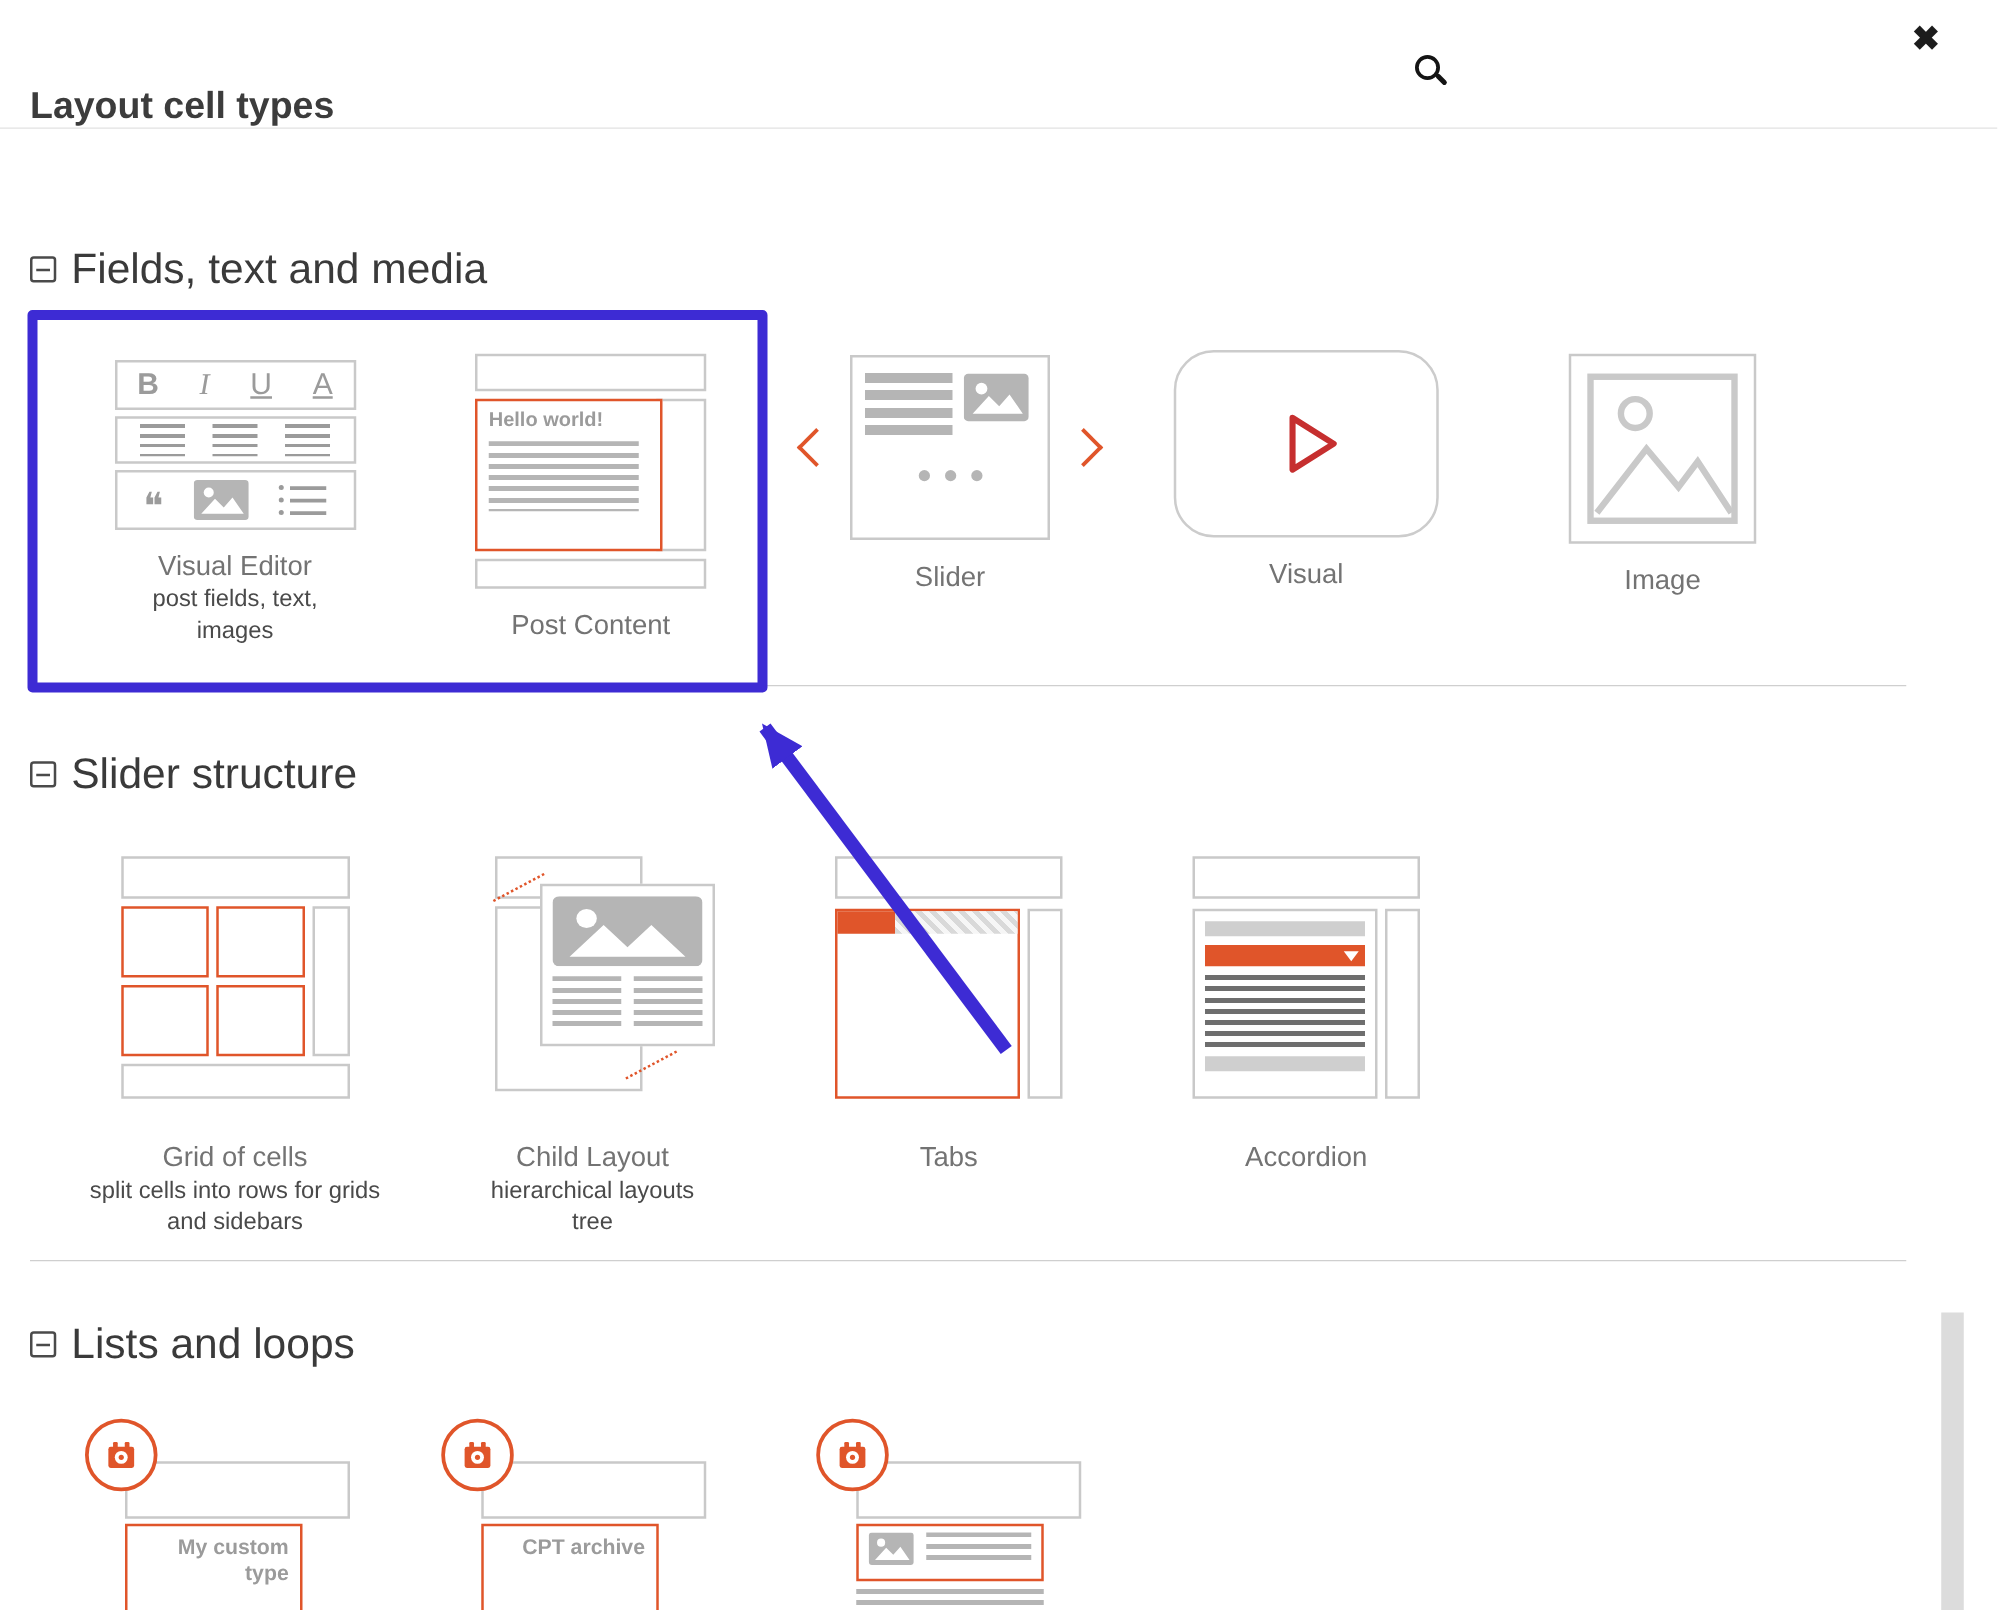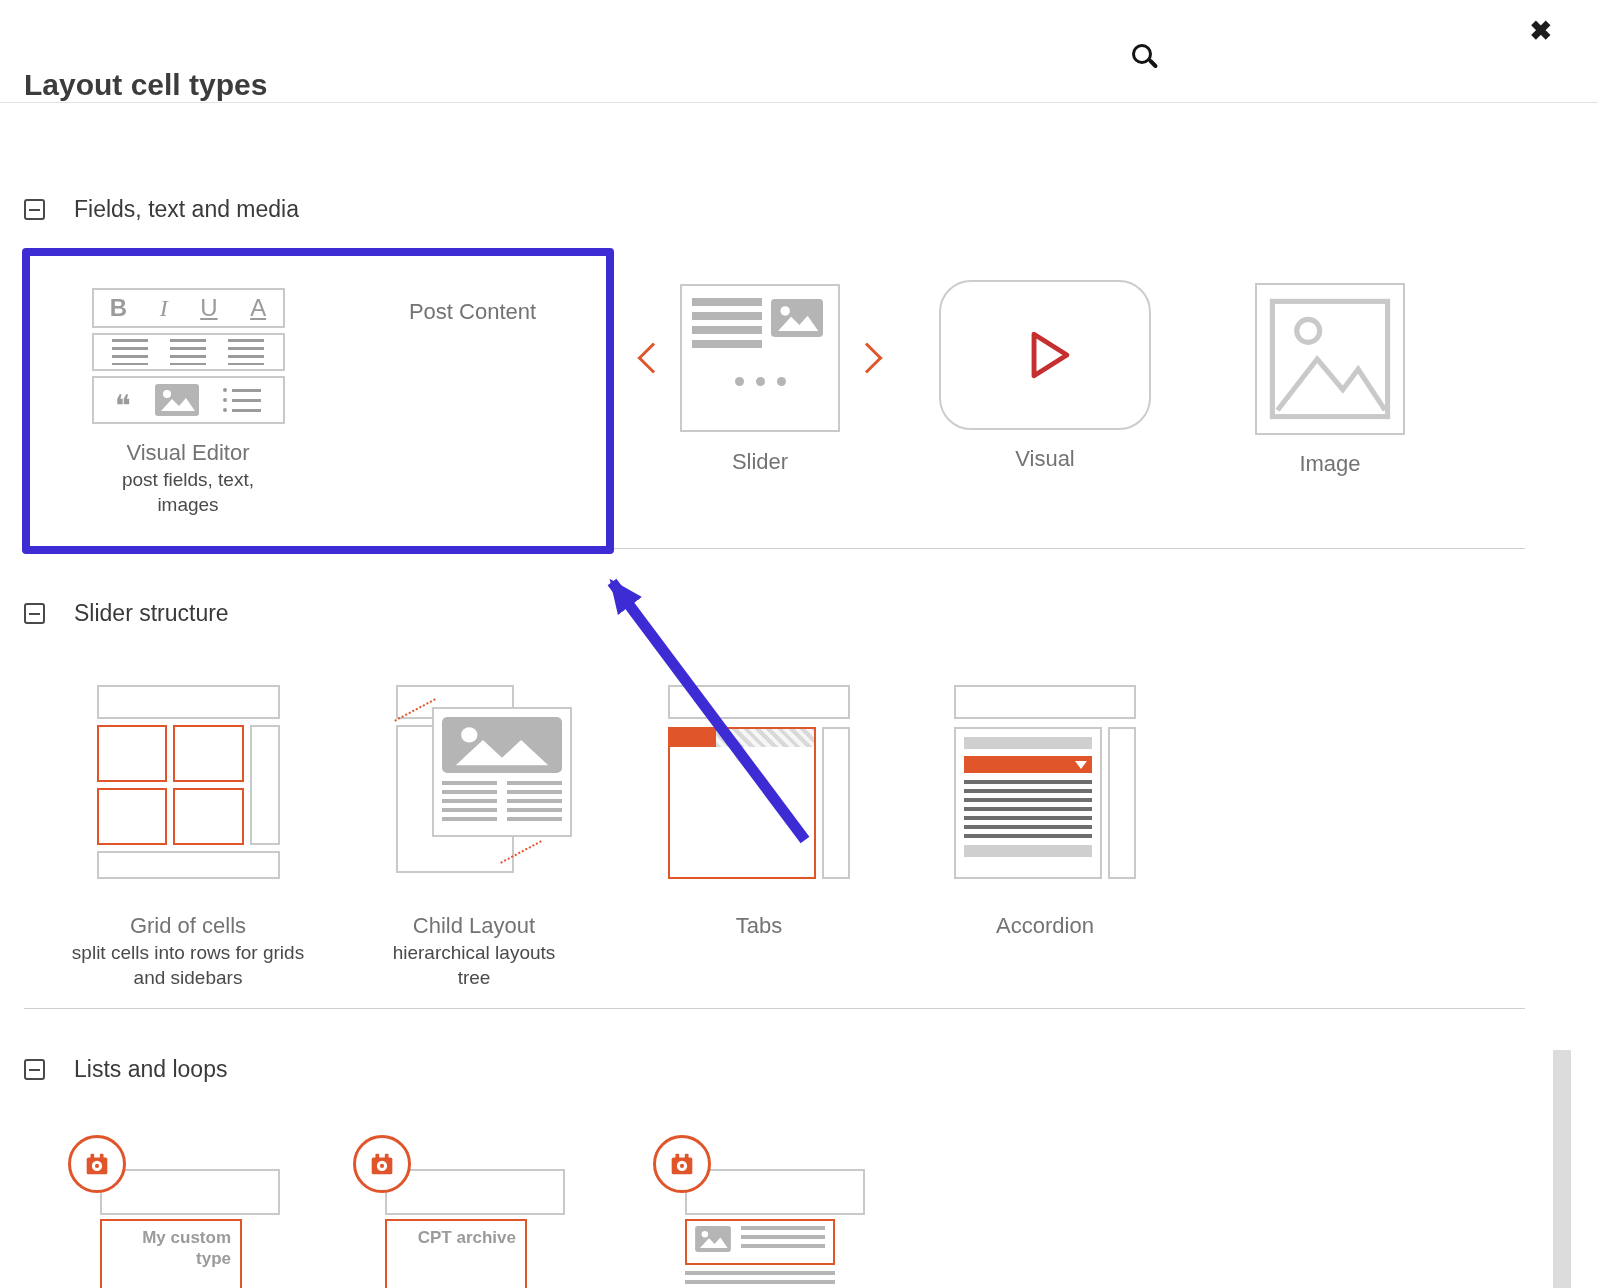--- a/index.html
+++ b/index.html
@@ -20,21 +20,21 @@
   .search-input { position:absolute; right:92px; top:33px; width:333px; height:45px;
                  border:1px solid #c9c9c9; font-size:22px; padding:0 12px; color:#555; outline:none;
                  font-family:"Liberation Sans", sans-serif; }
   .search-input::placeholder { color:#9a9a9a; }
   .close { position:absolute; right:46px; top:18px; font-size:27px; font-weight:700; color:#1c1c1c; cursor:pointer; line-height:1; }
 
   
   .sec-head { position:absolute; left:24px; display:flex; align-items:center; gap:12px; cursor:pointer; }
   .collapse-icon { width:21px; height:21px; border:2px solid #4a4a4a; border-radius:3px; position:relative; flex:none; }
   .collapse-icon::after { content:""; position:absolute; left:3px; right:3px; top:50%; margin-top:-1px; height:2px; background:#4a4a4a; }
-  .sec-title { font-size:23px; color:#3a3a3a;margin-left:17px; }
+  .sec-title { font-size:34px; color:#3a3a3a; }
   .divider { position:absolute; left:24px; width:1501px; height:1px; background:#cfcfcf; }
 
   
   .cell { position:absolute; display:flex; flex-direction:column; align-items:center; cursor:pointer; }
   .cell .label { margin-top:16px; font-size:22px; color:#737373; }
   .cell .subtitle { margin-top:2px; font-size:19px; color:#4a4a4a; text-align:center; line-height:1.3; max-width:235px; }
   .bar { border:2px solid #c9c9c9; background:#fff; height:30px; width:100%; }
   .hlines { background:repeating-linear-gradient(to bottom,#b5b5b5 0 4px,transparent 4px 9px); display:block; }
   .hlines.thick { background:repeating-linear-gradient(to bottom,#b5b5b5 0 8px,transparent 8px 14px); }
   .hlines.dark { background:repeating-linear-gradient(to bottom,#6e6e6e 0 4px,transparent 4px 9px); }
@@ -195,20 +195,31 @@
           <i></i>
           <i></i>
         </span>
     </div>
   </div>
   <div class="label">Visual Editor</div>
   <div class="subtitle" style="max-width:170px;">post fields, text, images</div>
 </div>
 
 <div class="cell" style="left:355px; top:283px; width:235px;">
+  <div class="pc-icon">
+    <div class="bar"></div>
+    <div class="pc-mid">
+      <div class="pc-side"></div>
+      <div class="pc-main">
+        <div class="pc-title">Hello world!</div>
+        <span class="hlines pc-lines"></span>
+      </div>
+    </div>
+    <div class="bar short"></div>
+  </div>
   <div class="label">Post Content</div>
 </div>
 
 <div class="cell" style="left:628px; top:283px; width:264px;">
   <div class="slider-wrap">
     <span class="chev left"></span>
     <div class="slider-box">
       <div class="slider-top">
         <span class="hlines thick slide-lines"></span>
         <svg class="thumb" viewBox="0 0 44 32">

